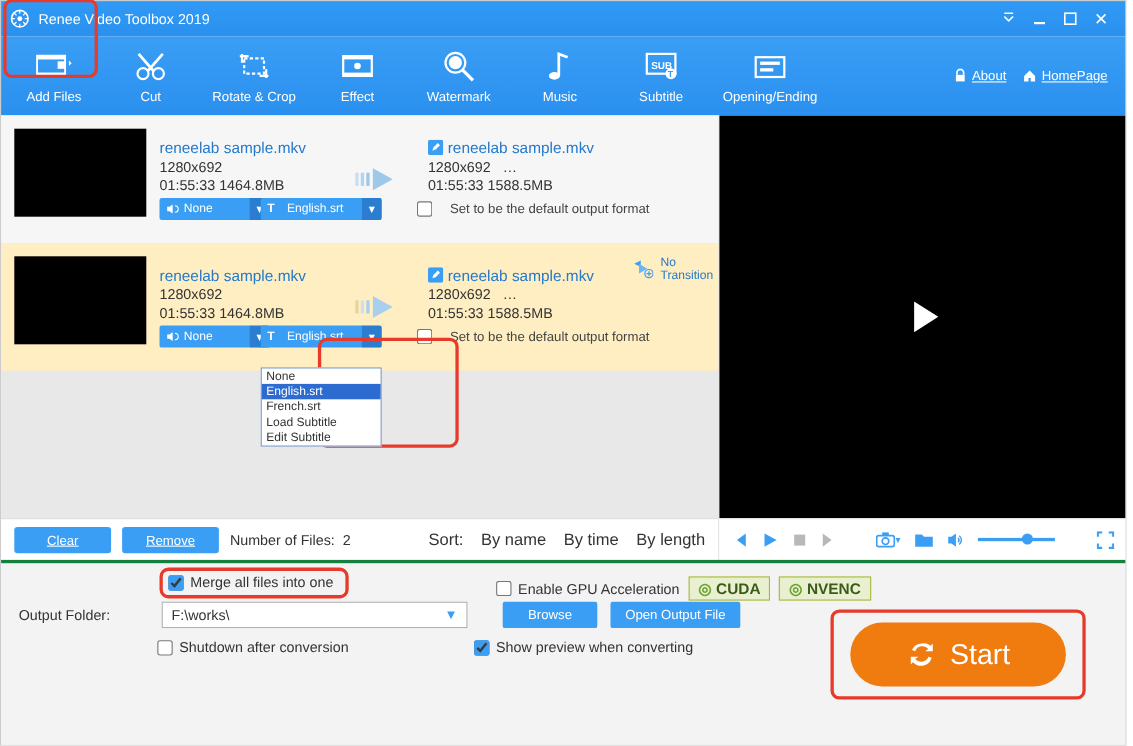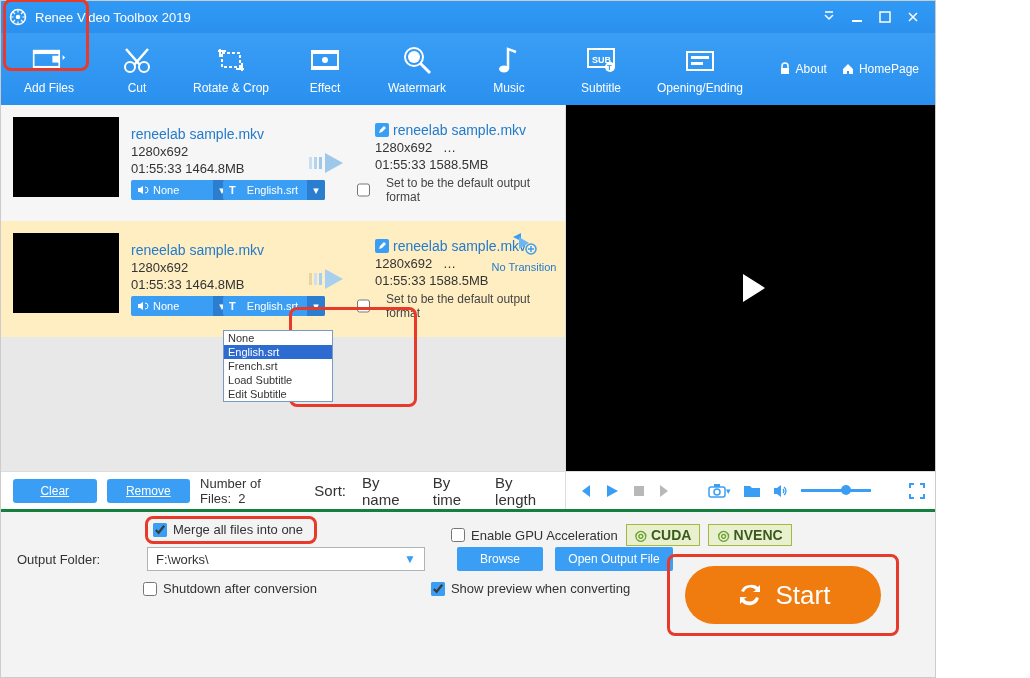--- a/index.html
+++ b/index.html
@@ -1,47 +1,47 @@
 <!DOCTYPE html>
 <html><head>
 <meta charset="utf-8">
 <style>
 * { margin: 0; padding: 0; box-sizing: border-box; font-family: "Segoe UI", Tahoma, sans-serif; }
 body { background: #fff; }
-.window { width: 936px; height: 678px; display: flex; flex-direction: column; background: #fff; border: 1px solid #ccc; position: relative; }
+.window { width: 1024px; height: 678px; display: flex; flex-direction: column; background: #fff; border: 1px solid #ccc; position: relative; }
 .titlebar { height: 32px; background: linear-gradient(to bottom, #2f9af6, #2b90ee); display: flex; align-items: center; padding: 0 8px; color: #fff; font-size: 13px; }
 .titlebar .logo { width: 18px; height: 18px; margin-right: 8px; display: inline-flex; align-items: center; justify-content: center; }
 .titlebar .title { flex: 1; }
 .titlebar .wctrl { width: 28px; height: 20px; display: inline-flex; align-items: center; justify-content: center; cursor: pointer; }
 .toolbar { height: 72px; background: linear-gradient(to bottom, #3a9ef5, #2a90ef); display: flex; align-items: stretch; color: #fff; padding: 0 6px; }
 .tool-btn { width: 92px; display: flex; flex-direction: column; align-items: center; justify-content: center; gap: 4px; cursor: pointer; font-size: 12px; position: relative; }
 .tool-btn .ticon { width: 34px; height: 34px; display:flex; align-items:center; }
 .tool-spacer { flex: 1; }
 .tool-links { display:flex; align-items:center; gap:14px; padding-right:10px; font-size:12px; }
-.tool-links .tlink { display:flex; align-items:center; gap:4px; cursor:pointer; }
+.tool-links .tlink { display:flex; align-items:center; gap:4px; cursor:pointer;text-decoration:underline; }
 .highlight-red { border: 3px solid #e83a2b; border-radius: 8px; position: absolute; pointer-events: none; }
 .content { flex: 1; display: flex; min-height: 0; }
 .left-pane { flex: 1; display: flex; flex-direction: column; min-width: 0; }
 .file-list { flex: 1; overflow: visible; position: relative; background: #e8e8e8; }
 .file-row { height: 116px; display: flex; align-items: center; padding: 8px 12px; gap: 12px; position: relative; }
 .file-row.r0 { background: #f6f6f6; }
 .file-row.r1 { background: #ffeec2; }
 .thumb { width: 120px; height: 80px; background: #000; margin-top:-12px; }
 .file-info { width: 164px; display:flex; flex-direction:column; gap:2px; font-size:13px; color:#333; }
 .file-info .fname { color: #247acb; font-size:14px; }
 .dd { height: 20px; background: #3a9ef5; color:#fff; display:flex; align-items:center; font-size:11px; border-radius:2px; overflow:hidden; cursor:pointer; width: 100px; }
 .dd.english { width: 110px; }
 .dd .dd-label { flex:1; padding: 0 6px; display:flex; align-items:center; gap:4px; }
 .dd .dd-arrow { width: 18px; background:#2b7dd0; display:flex; align-items:center; justify-content:center; height:100%; }
 .arrowblock { width: 56px; display:flex; align-items:center; justify-content:center; }
 .out-info { width: 165px; display:flex; flex-direction:column; gap:2px; font-size:13px; color:#333; }
 .out-info .fname { color:#247acb; font-size:14px; display:flex; align-items:center; gap:4px; }
 .default-check { display:flex; align-items:center; gap:16px; font-size:12px; color:#444; }
 .default-check input { width:14px; height:14px; }
-.trans-col { width: 74px; display:flex; flex-direction:column; align-items:center; gap:6px; font-size:11px; color:#247acb; position:absolute; right:4px; top:12px;}
+.trans-col { width: 74px; display:flex; align-items:center; gap:6px; font-size:11px; color:#247acb; position:absolute; right:4px; top:12px;}
 .dropdown-list { position:absolute; left:298px; top:25px; width: 110px; background:#fff; border:1px solid #7a99c6; font-size:11px; z-index:10; }
 .dropdown-list .opt { padding:1px 4px; cursor:pointer; color:#333; }
 .dropdown-list .opt.sel { background:#2d6bd0; color:#fff; }
 .list-footer { height: 38px; background: #fff; display:flex; align-items:center; padding: 0 12px; gap:10px; font-size:13px; color:#333; border-top:1px solid #ddd; }
 .btn-blue-sm { width: 88px; height: 24px; background:#3a9ef5; color:#fff; display:flex; align-items:center; justify-content:center; border-radius:3px; cursor:pointer; font-size:12px;text-decoration:underline; }
 .sort-group { margin-left:auto; display:flex; align-items:center; gap:16px; color:#333; font-size:15px;}
 .sort-group span { cursor:pointer; }
 .right-pane { width: 370px; background:#fff; display:flex; flex-direction:column; border-left:1px solid #ddd; }
 .preview { flex:1; background:#000; display:flex; align-items:center; justify-content:center; }
 .play-overlay { color:#fff; }

